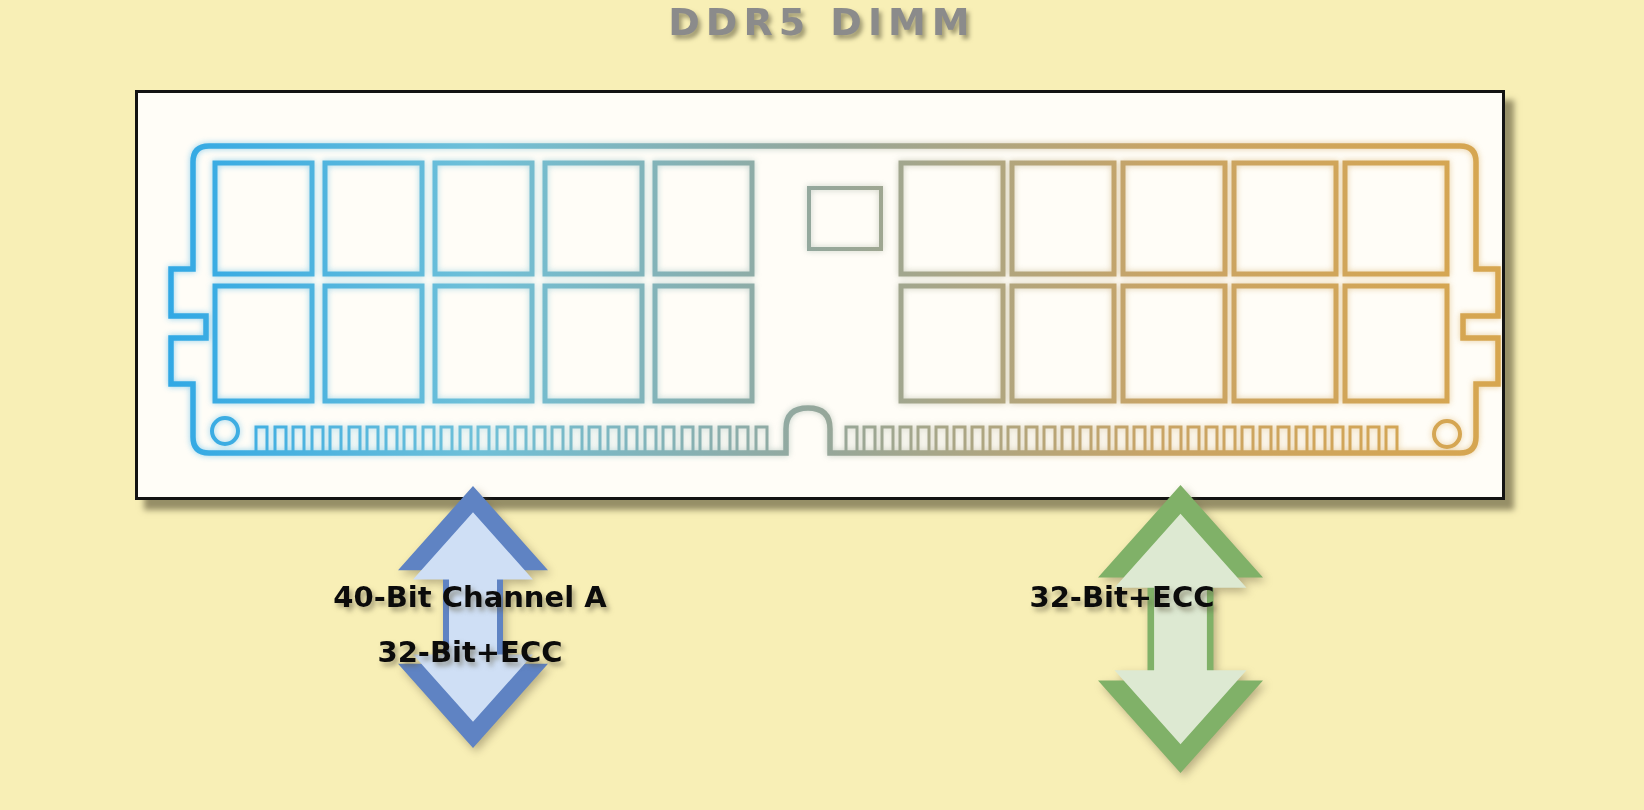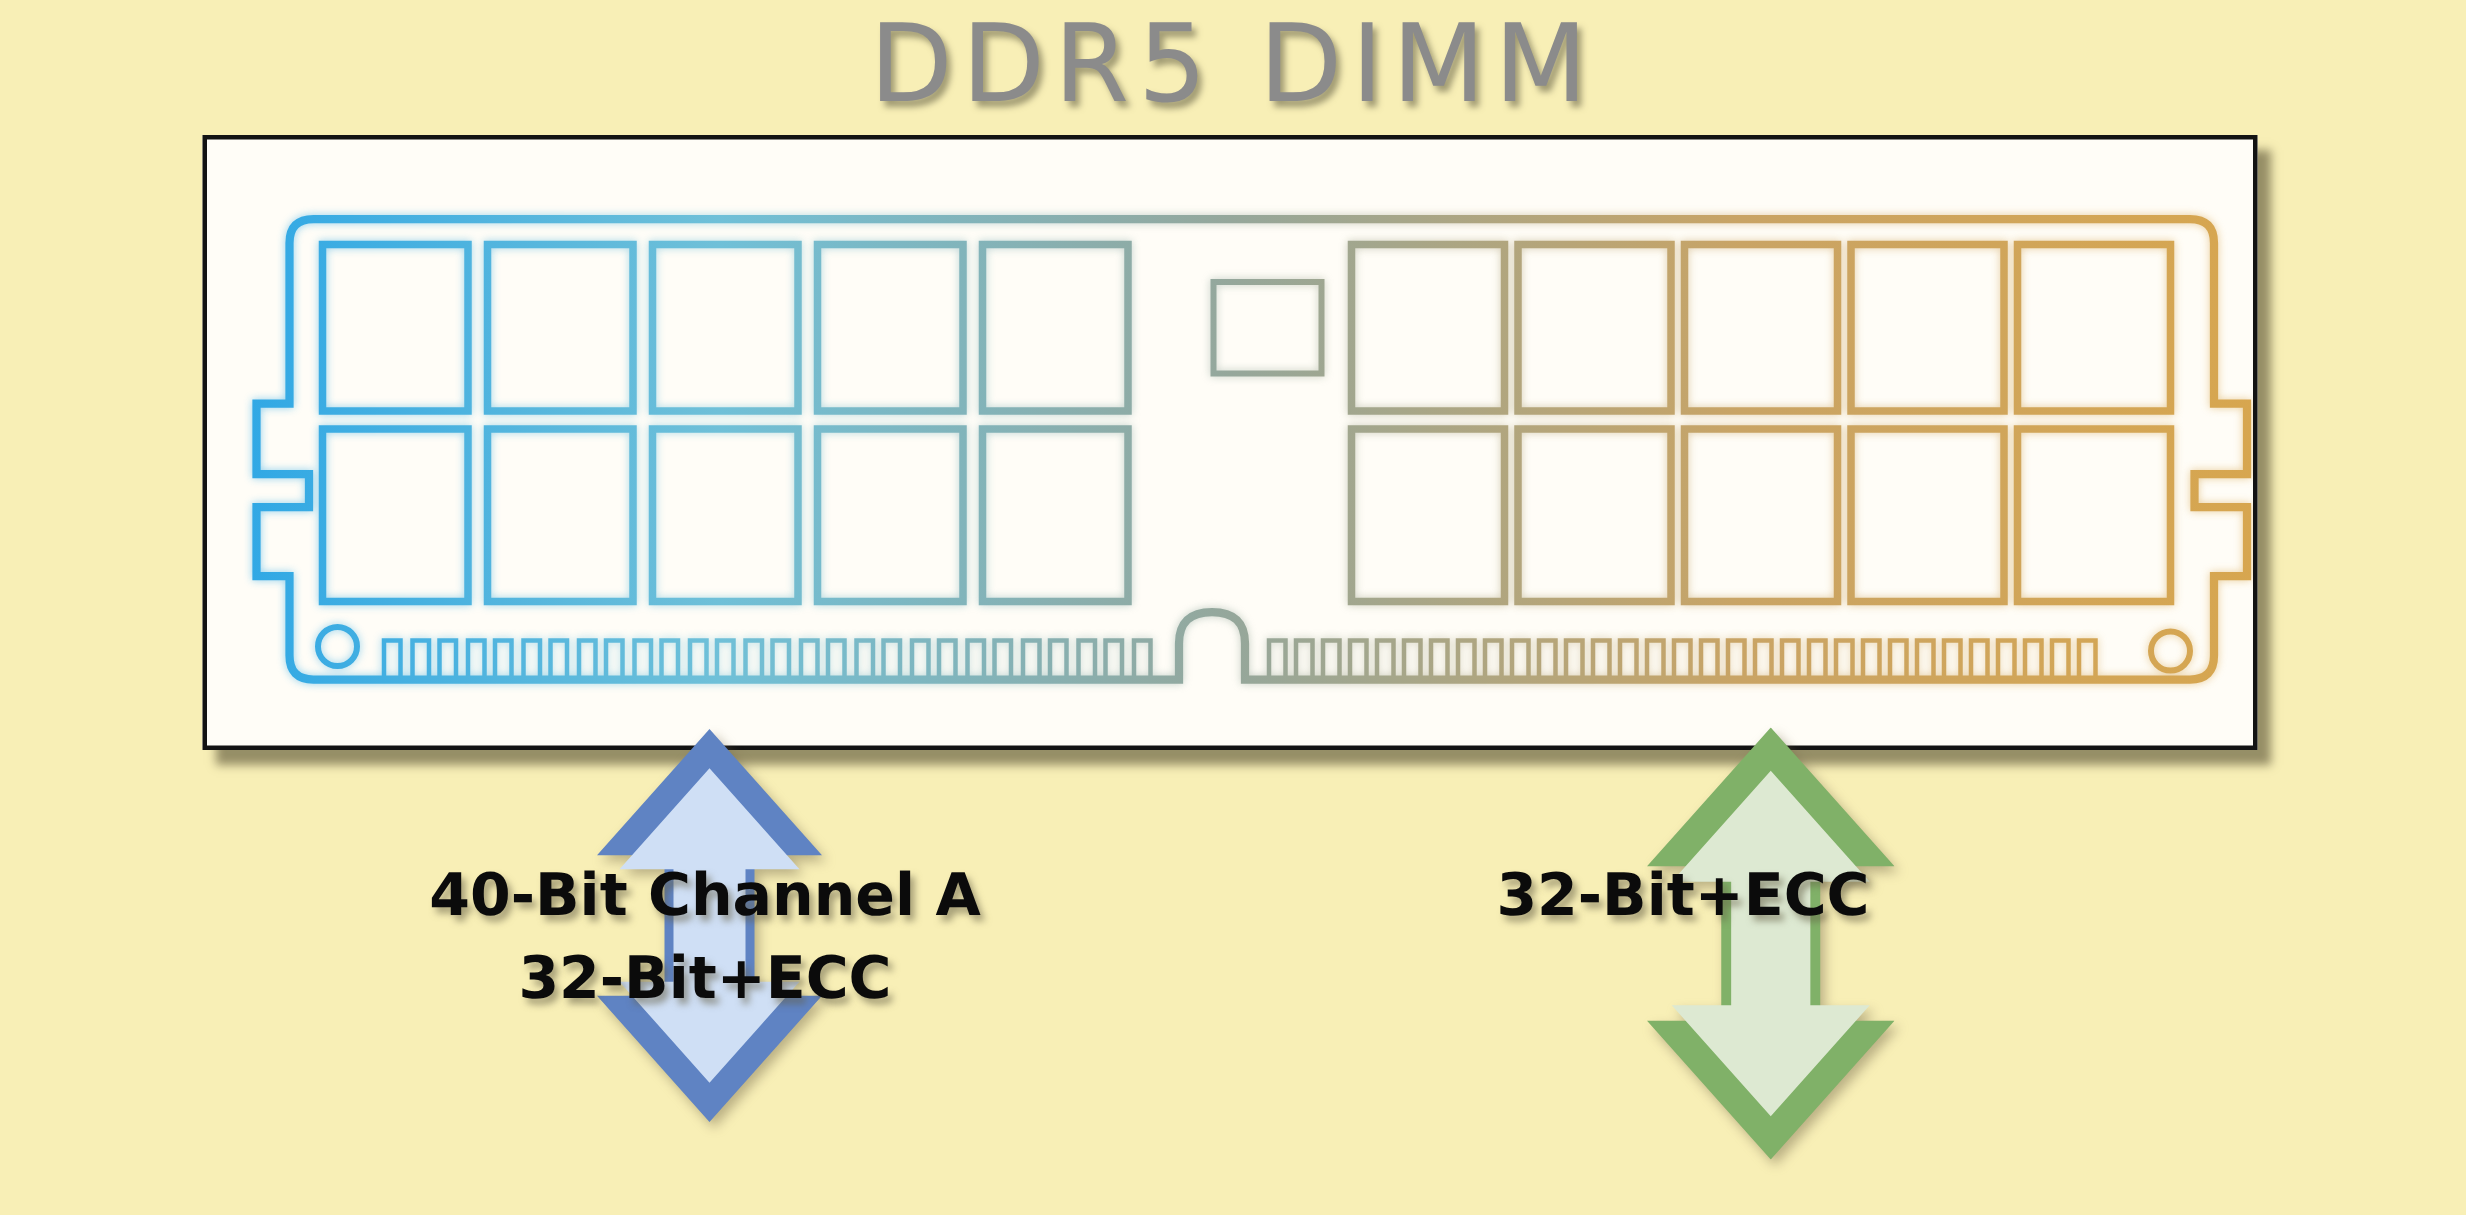--- a/index.html
+++ b/index.html
@@ -7,22 +7,22 @@
   .stage{
     position:relative;
     width:1644px;height:810px;
     background:var(--bg,#f8efb6);
     overflow:hidden;
   }
   .title{
     position:absolute;
     top:0px;left:0;width:100%;
     text-align:center;
-    font-size:72px;
-    font-weight:normal;
+    font-size:38px;
+    font-weight:bold;
     letter-spacing:6px;
     color:var(--title-color,#8b8b8b);
     text-shadow:3px 4px 4px rgba(90,85,60,0.55);
   }
   .dimm-box{
     position:absolute;
     left:135px;top:90px;
     width:1370px;height:410px;
     box-sizing:border-box;
     background:var(--box-bg,#fffdf7);
@@ -38,21 +38,21 @@
   .arrow-green{left:1098px;top:485px;width:165px;height:288px;}
   .arrow-blue .outer{fill:var(--blue-outer,#5f83c3);}
   .arrow-blue .inner{fill:var(--blue-inner,#cfdff5);}
   .arrow-green .outer{fill:var(--green-outer,#80b168);}
   .arrow-green .inner{fill:var(--green-inner,#dde9d2);}
   .channel-label{
     position:absolute;
     top:570px;
     width:600px;
     text-align:center;
-    font-size:39px;
+    font-size:29px;
     font-weight:bold;
     line-height:55px;
     color:var(--label-color,#0b0b0b);
     text-shadow:3px 4px 5px rgba(100,95,70,0.55);
   }
   .label-a{left:170px;}
   .label-b{left:822px;}
 </style>
 </head>
 <body>

